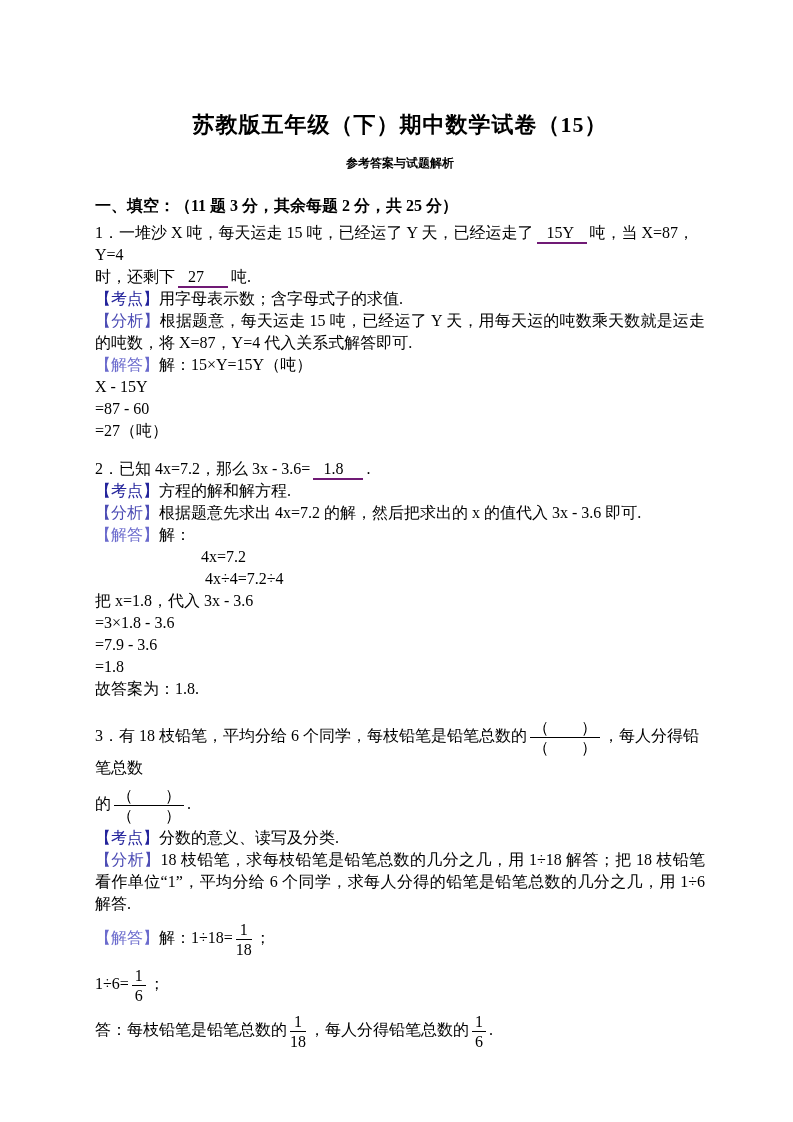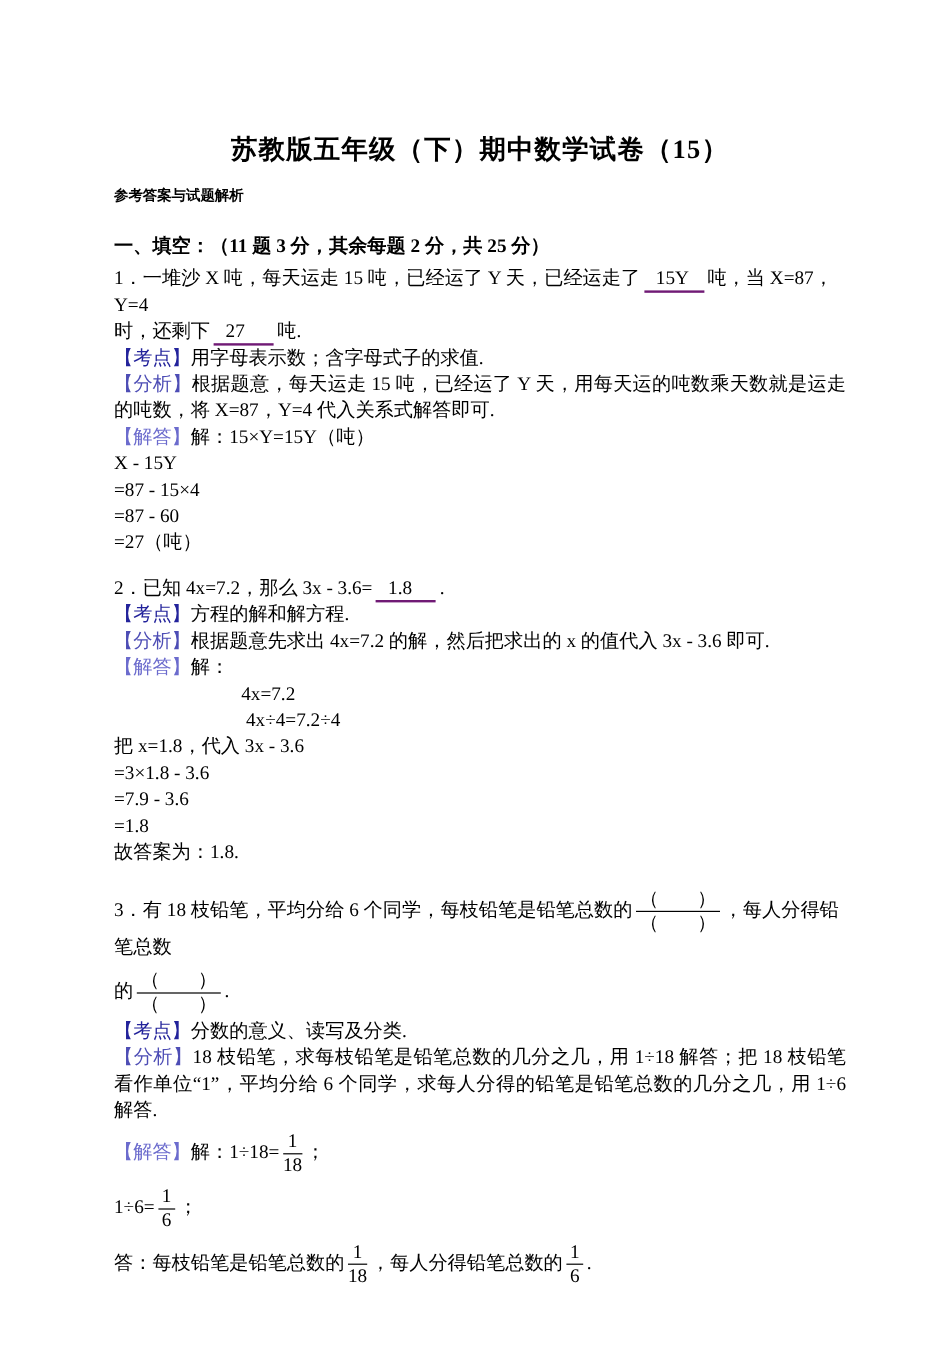--- a/index.html
+++ b/index.html
@@ -17,21 +17,21 @@
     position: relative;
   }
   .title {
     text-align: center;
     font-size: 22px;
     font-weight: bold;
     line-height: 34px;
     letter-spacing: 1px;
   }
   .subtitle {
-    text-align: left;
+    text-align: center;
     font-size: 12px;
     font-weight: bold;
     margin-top: 13px;
     line-height: 16px;
   }
   .section {
     font-weight: bold;
     margin-top: 24px;
     line-height: 22px;
   }
@@ -79,21 +79,20 @@
   <div class="subtitle">参考答案与试题解析</div>
   <div class="section">一、填空：（11 题 3 分，其余每题 2 分，共 25 分）</div>
 
   <div class="question question-first">
     <div class="line"><span>1．一堆沙 X 吨，每天运走 15 吨，已经运了 Y 天，已经运走了</span><span class="blank">15Y</span><span>吨，当 X=87，Y=4</span></div>
     <div class="line"><span>时，还剩下</span><span class="blank">27</span><span>吨.</span></div>
     <div class="line"><span class="lbl lbl-kaodian">【考点】</span><span>用字母表示数；含字母式子的求值.</span></div>
     <div class="para"><span class="lbl lbl-fenxi">【分析】</span><span>根据题意，每天运走 15 吨，已经运了 Y 天，用每天运的吨数乘天数就是运走的吨数，将 X=87，Y=4 代入关系式解答即可.</span></div>
     <div class="line"><span class="lbl lbl-jieda">【解答】</span><span>解：15×Y=15Y（吨）</span></div>
     <div class="line">X - 15Y</div>
-    <div class="line">=87 - 15×4</div>
     <div class="line">=87 - 60</div>
     <div class="line">=27（吨）</div>
   </div>
 
   <div class="question">
     <div class="line"><span>2．已知 4x=7.2，那么 3x - 3.6=</span><span class="blank">1.8</span><span>.</span></div>
     <div class="line"><span class="lbl lbl-kaodian">【考点】</span><span>方程的解和解方程.</span></div>
     <div class="para"><span class="lbl lbl-fenxi">【分析】</span><span>根据题意先求出 4x=7.2 的解，然后把求出的 x 的值代入 3x - 3.6 即可.</span></div>
     <div class="line"><span class="lbl lbl-jieda">【解答】</span><span>解：</span></div>
     <div class="line eq-a">4x=7.2</div>

